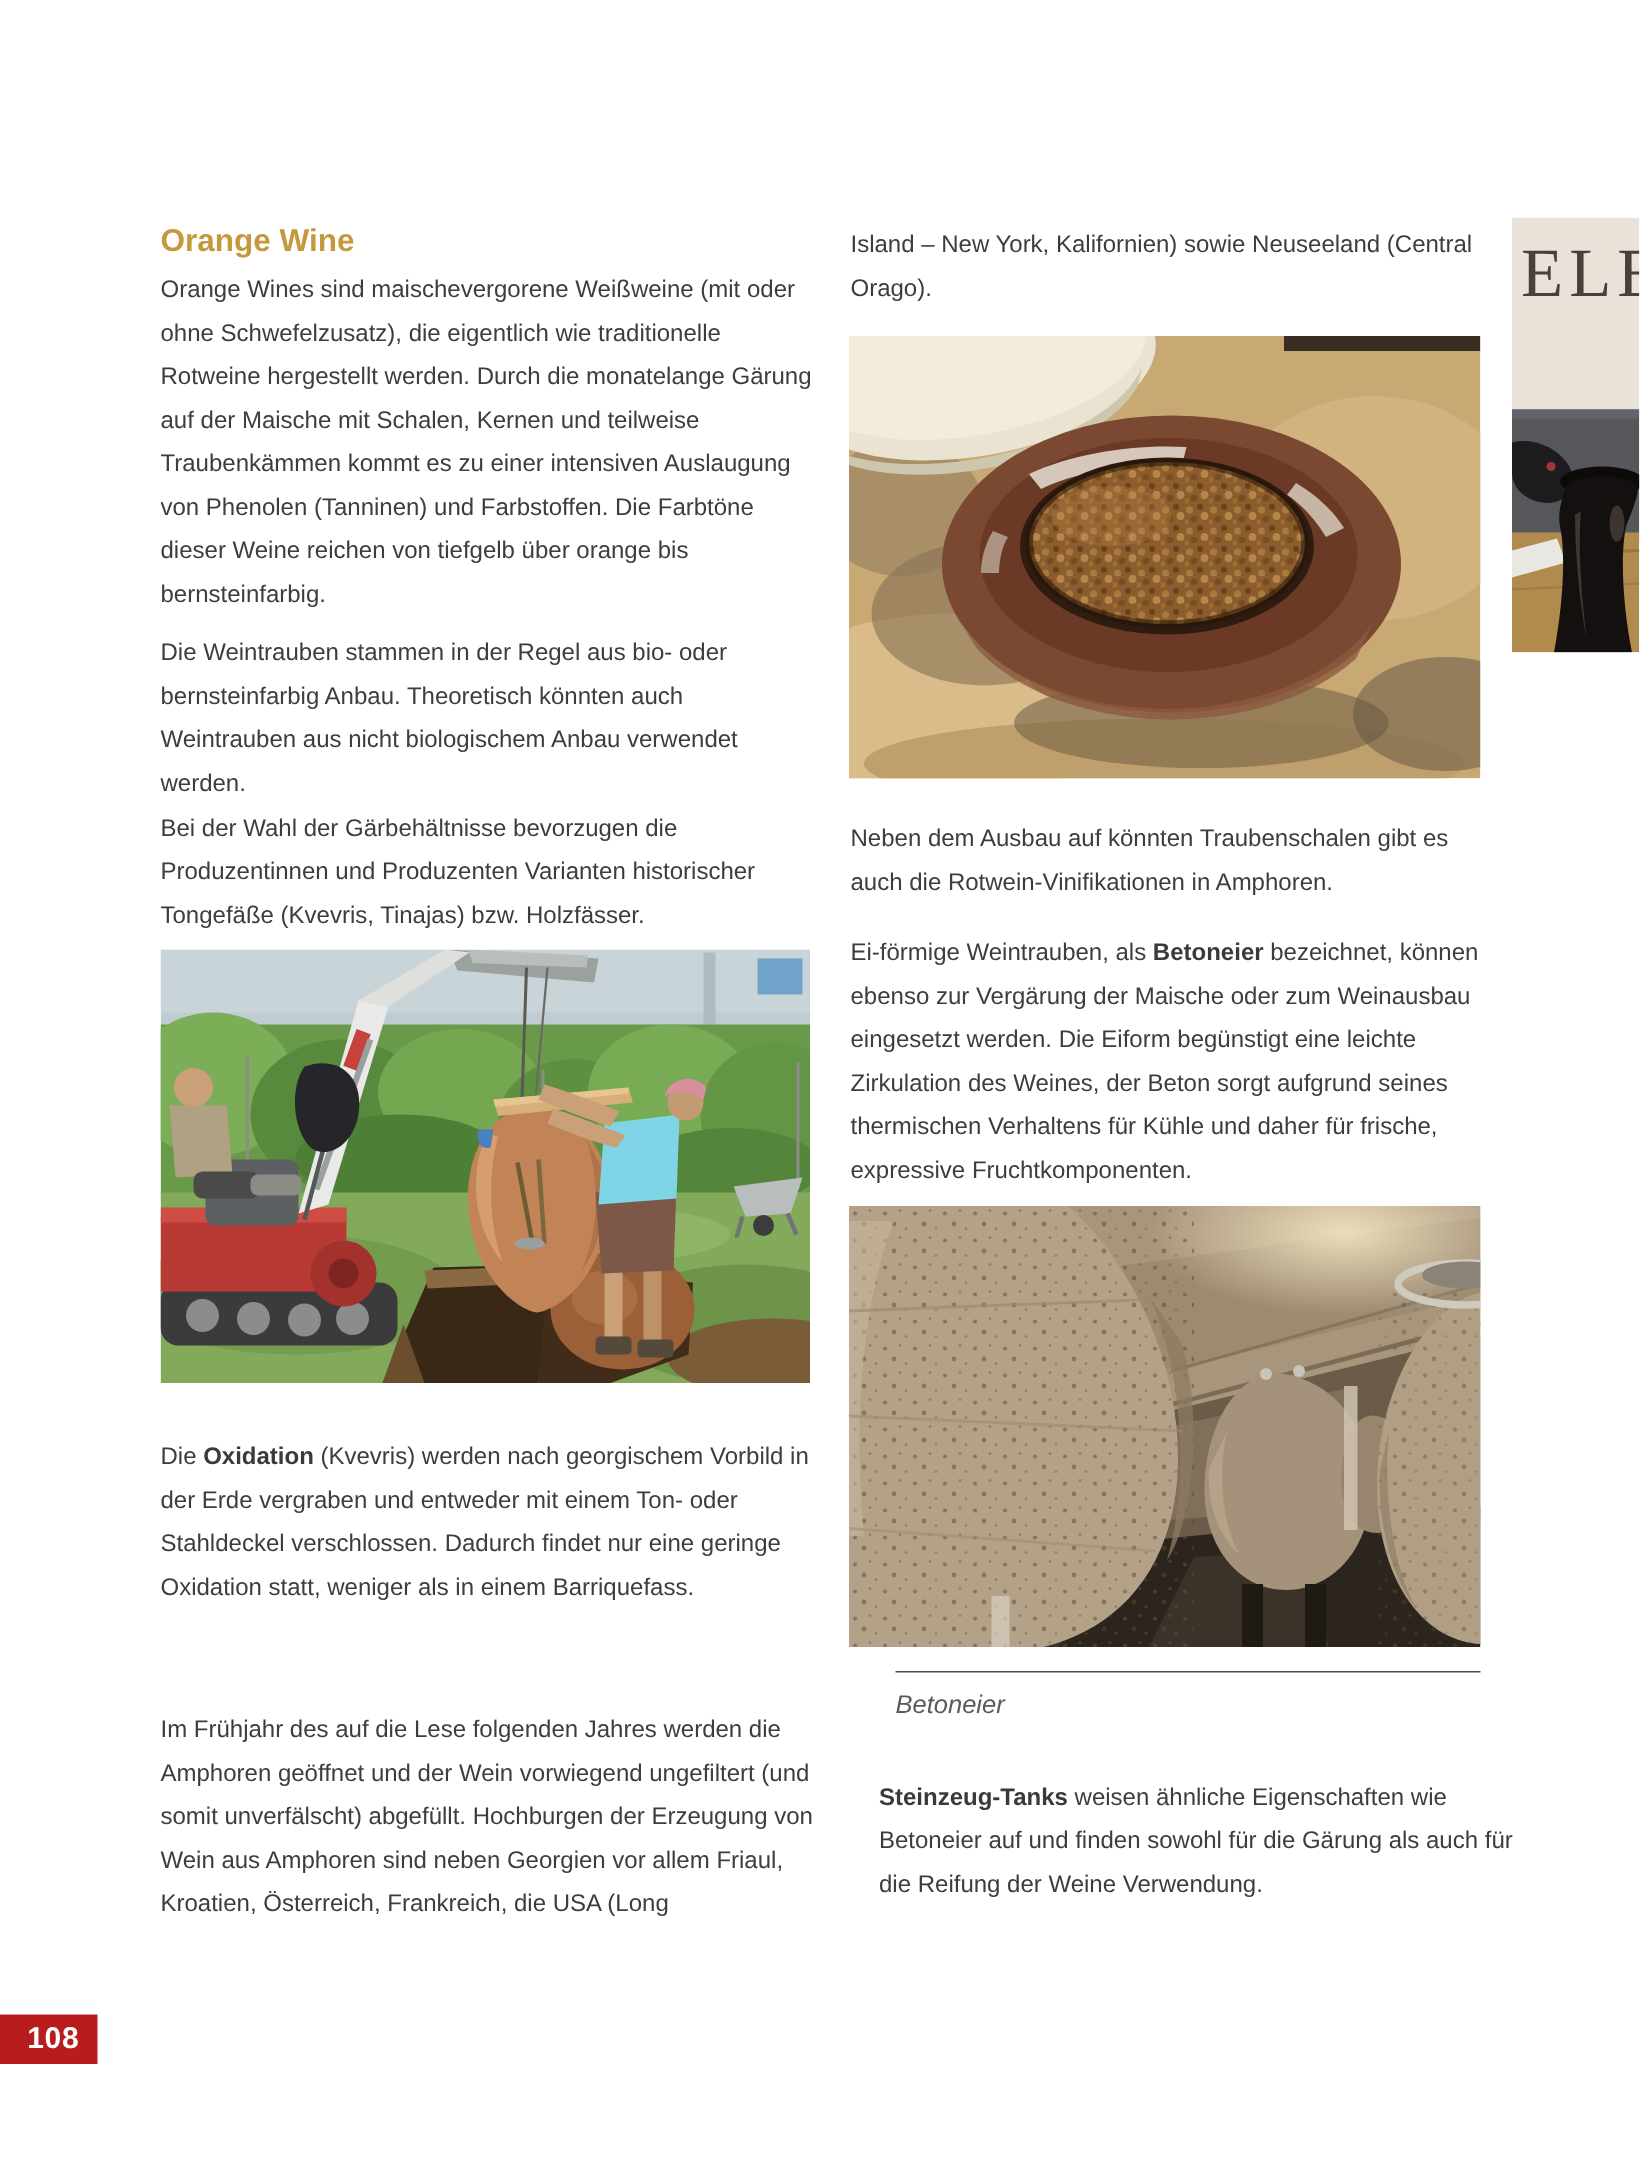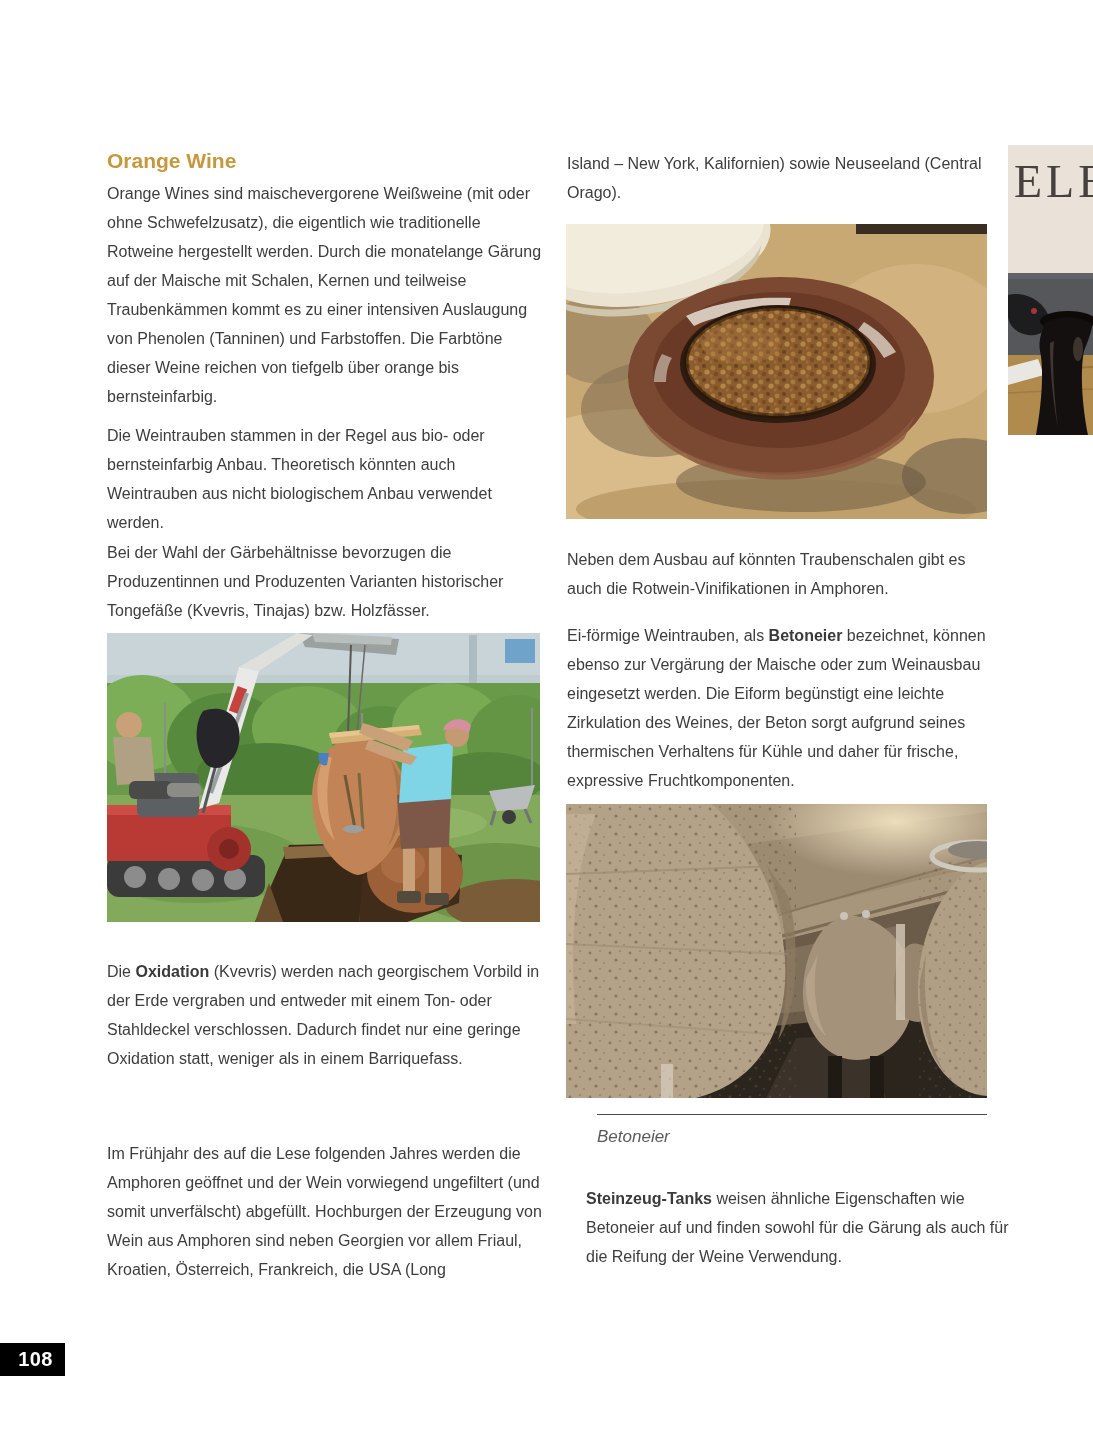--- a/index.html
+++ b/index.html
@@ -18,21 +18,21 @@
   .para b{font-weight:bold;color:#3a3a3a;}
   .photo{display:block;overflow:hidden;}
   .photo svg{display:block;width:100%;height:100%;}
   .caption-rule{
     height:0;border-top:1px solid #4c4c4c;
   }
   .caption{
     font-size:17px;font-style:italic;color:#5a5a5a;line-height:22px;
   }
   .page-badge{
-    background:#000000;color:#ffffff;
+    background:#b91c1c;color:#ffffff;
     width:65px;height:33px;display:flex;align-items:center;justify-content:flex-end;
     padding-right:12px;box-sizing:border-box;
     font-size:20px;font-weight:bold;letter-spacing:0.5px;
   }
   .edge-strip{overflow:hidden;}
 </style>
 </head>
 <body>
 
 <div class="abs heading" style="left:107px;top:149px;width:433px;">Orange Wine</div>

